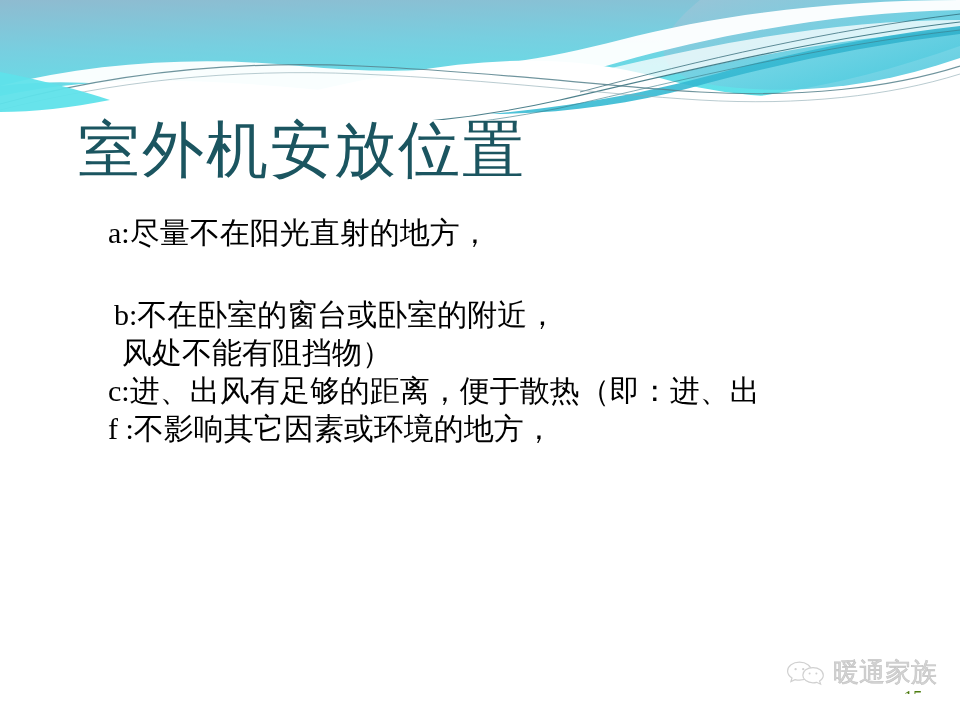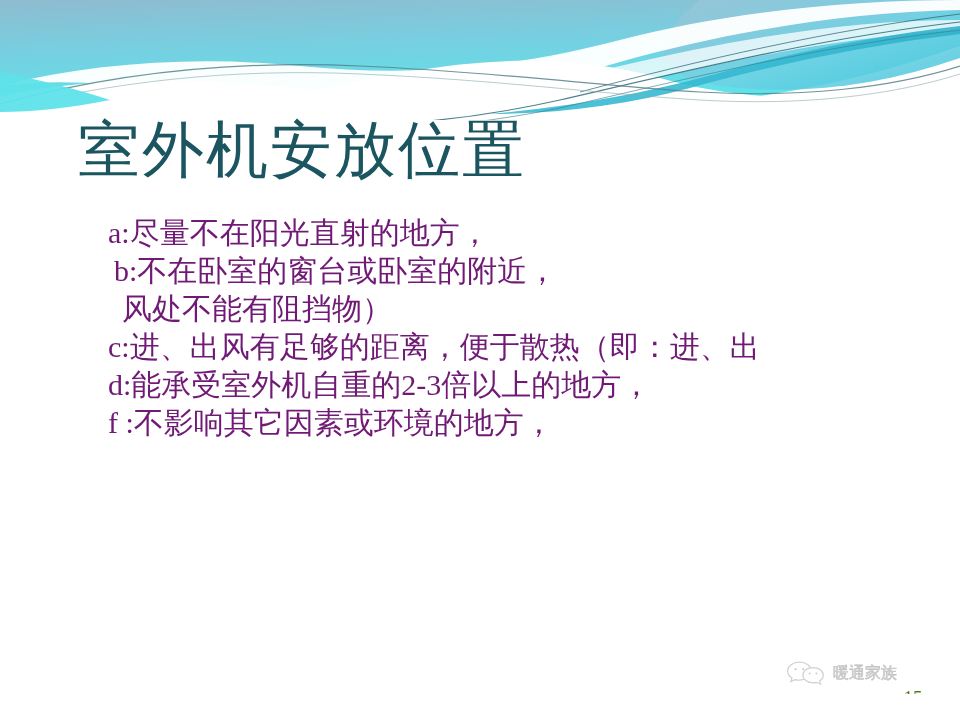--- a/index.html
+++ b/index.html
@@ -64,25 +64,25 @@
     left: 0;
     top: 214px;
     width: 960px;
     padding-left: 108px;
     box-sizing: border-box;
   }
   .body-line {
     font-family: "Liberation Serif", "DejaVu Serif", serif;
     font-size: 30px;
     line-height: 38px;
-    color: #701a75;
+    color: #000000;
     white-space: nowrap;
     letter-spacing: 0px;
   }
-  .body-line.indent-1 { padding-left: 6px; }
+  .body-line.indent-1 { padding-left: 6px; margin-top: 44px; }
   .body-line.cont     { padding-left: 14px; }
 
   
   #footer-watermark {
     position: absolute;
     left: 786px;
     top: 656px;
     width: 160px;
     height: 34px;
     display: flex;
@@ -90,21 +90,21 @@
     gap: 7px;
     opacity: 0.62;
   }
   #wechat-icon {
     width: 40px;
     height: 28px;
     flex: 0 0 auto;
   }
   #watermark-label {
     font-family: "Liberation Serif", "DejaVu Serif", serif;
-    font-size: 16px;
+    font-size: 26px;
     line-height: 1;
     color: #b9b9b9;
     white-space: nowrap;
     -webkit-text-stroke: 0.6px #9e9e9e;
   }
 
   #page-number {
     position: absolute;
     left: 893px;
     top: 688px;
@@ -169,21 +169,20 @@
 
   <div id="title-block">
     <h1 id="page-title">室外机安放位置</h1>
   </div>
 
   <div id="body-block">
     <div class="body-line">a:尽量不在阳光直射的地方，</div>
     <div class="body-line indent-1">b:不在卧室的窗台或卧室的附近，</div>
     <div class="body-line cont">风处不能有阻挡物）</div>
     <div class="body-line">c:进、出风有足够的距离，便于散热（即：进、出</div>
-    <div class="body-line">d:能承受室外机自重的2-3倍以上的地方，</div>
     <div class="body-line">f :不影响其它因素或环境的地方，</div>
   </div>
 
   <div id="footer-watermark">
     <span id="wechat-icon">
       <svg viewBox="0 0 40 28" xmlns="http://www.w3.org/2000/svg">
 
         <path d="M13.5 3.2 C6.8 3.2 1.6 7.2 1.6 12.1 C1.6 14.9 3.3 17.4 6.0 19.0
                  L4.9 22.6 L9.0 20.6 C10.4 21.0 11.9 21.2 13.5 21.2
                  C20.2 21.2 25.4 17.1 25.4 12.1 C25.4 7.2 20.2 3.2 13.5 3.2 Z" fill="none" stroke="#b4b4b4" stroke-width="1.2"></path>

